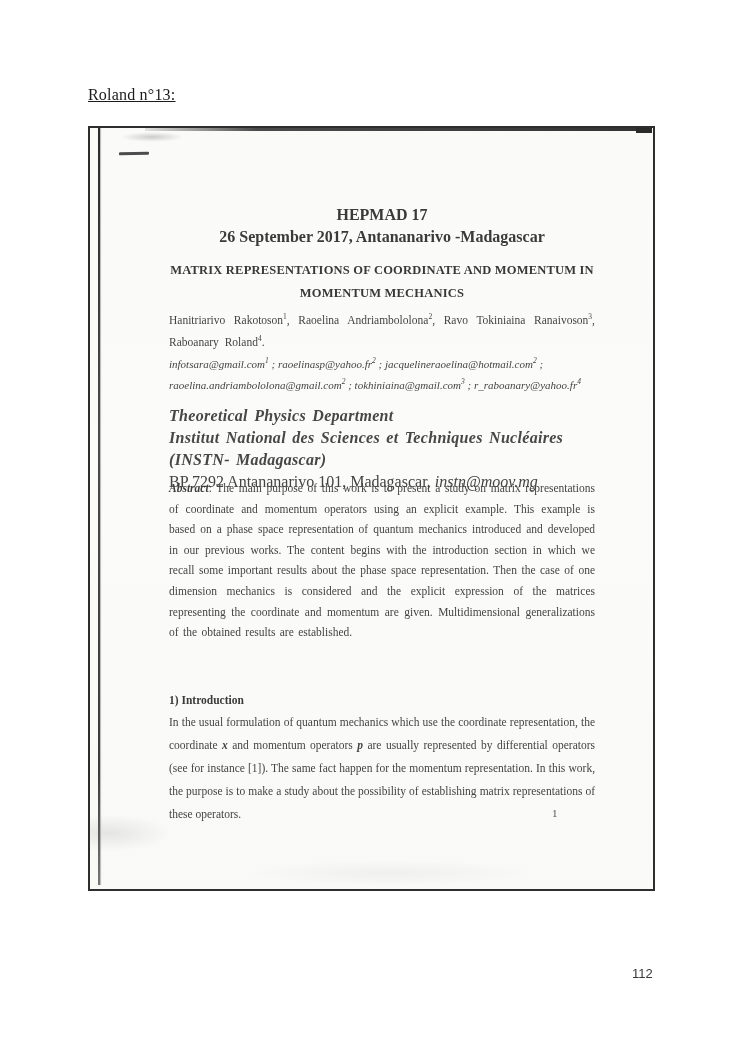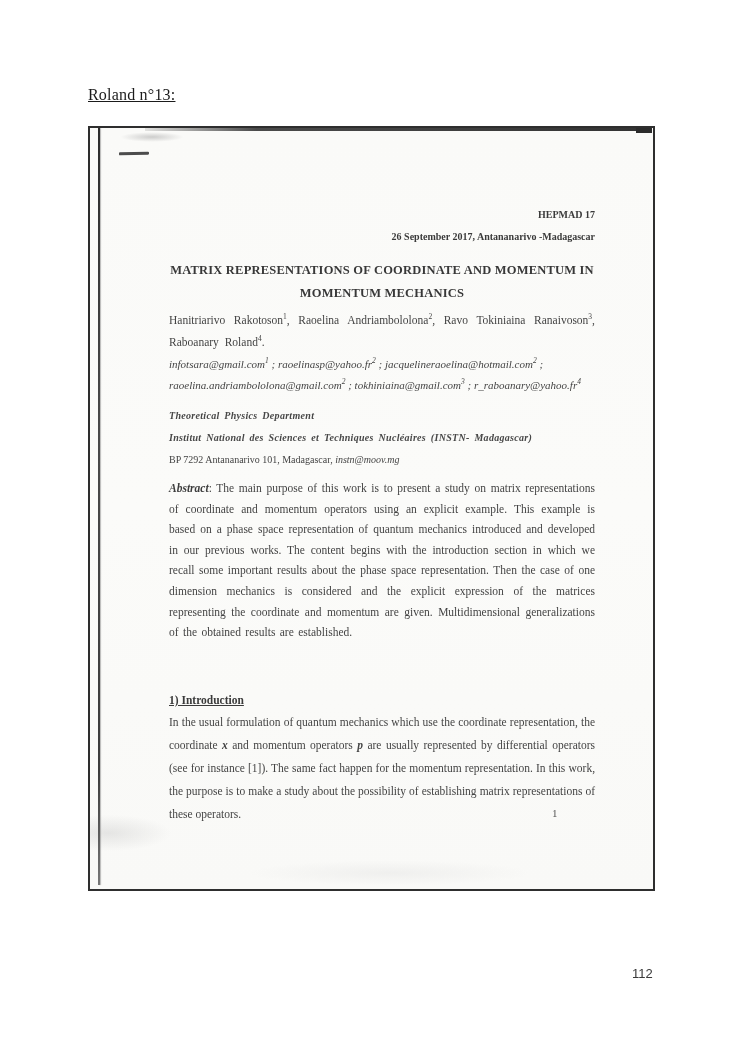--- a/index.html
+++ b/index.html
@@ -48,30 +48,30 @@
   .scan-dash {
     position:absolute; left:29px; top:24px; width:30px; height:2.5px;
     background:#4c4c4c; transform:rotate(-1.5deg); border-radius:1px;
   }
 
   
   .blk { position:absolute; left:79px; width:426px; color:#444444; }
   .center { text-align:center; }
   .justify { text-align:justify; }
 
-  .conf-header { top:76px; font-weight:bold; font-size:10px; line-height:22px; color:#3a3a3a;text-align:right; }
+  .conf-header { top:76px; font-weight:bold; font-size:16px; line-height:22px; color:#3a3a3a; }
   .paper-title { top:131px; font-weight:bold; font-size:12.5px; line-height:23px; color:#383838; letter-spacing:0.2px; }
   .authors { top:181px; font-size:11.5px; line-height:22px; word-spacing:3px; }
   .emails  { top:226px; font-size:11px; line-height:21px; font-style:italic; }
-  .affil   { top:277px; font-size:10px; line-height:22px; }
+  .affil   { top:277px; font-size:16px; line-height:22px; }
   .affil .bi { font-weight:bold; font-style:italic; color:#474747; letter-spacing:0.3px; word-spacing:2px; }
   .abstract { top:350px; font-size:11.5px; line-height:20.6px; word-spacing:1.5px; }
   .lead-bi { font-weight:bold; font-style:italic; color:#3d3d3d; }
   .keywords { top:510px; font-size:11.5px; line-height:21.5px; font-style:italic; word-spacing:3px; color:#474747; }
-  .intro-heading { top:566px; font-size:11.5px; font-weight:bold; color:#3a3a3a;text-decoration:underline; }
+  .intro-heading { top:566px; font-size:11.5px; font-weight:bold; color:#3a3a3a; }
   .intro-para { top:583px; font-size:11.5px; line-height:23px; }
   .scan-page-number { position:absolute; left:462px; top:679px; font-size:11px; color:#555555; }
 
   sup { font-size:7.5px; line-height:0; vertical-align:super; }
   em.addr { font-style:italic; }
   .sym { font-weight:bold; font-style:italic; }
 </style>
 </head>
 <body>
 

